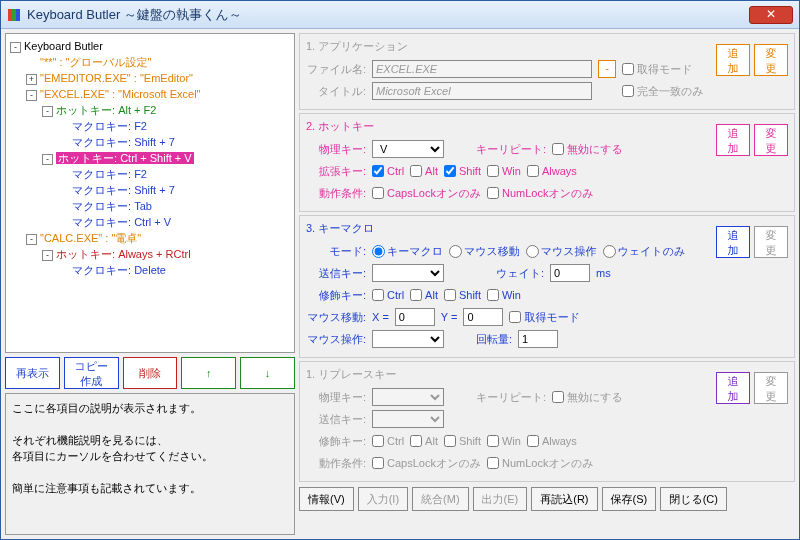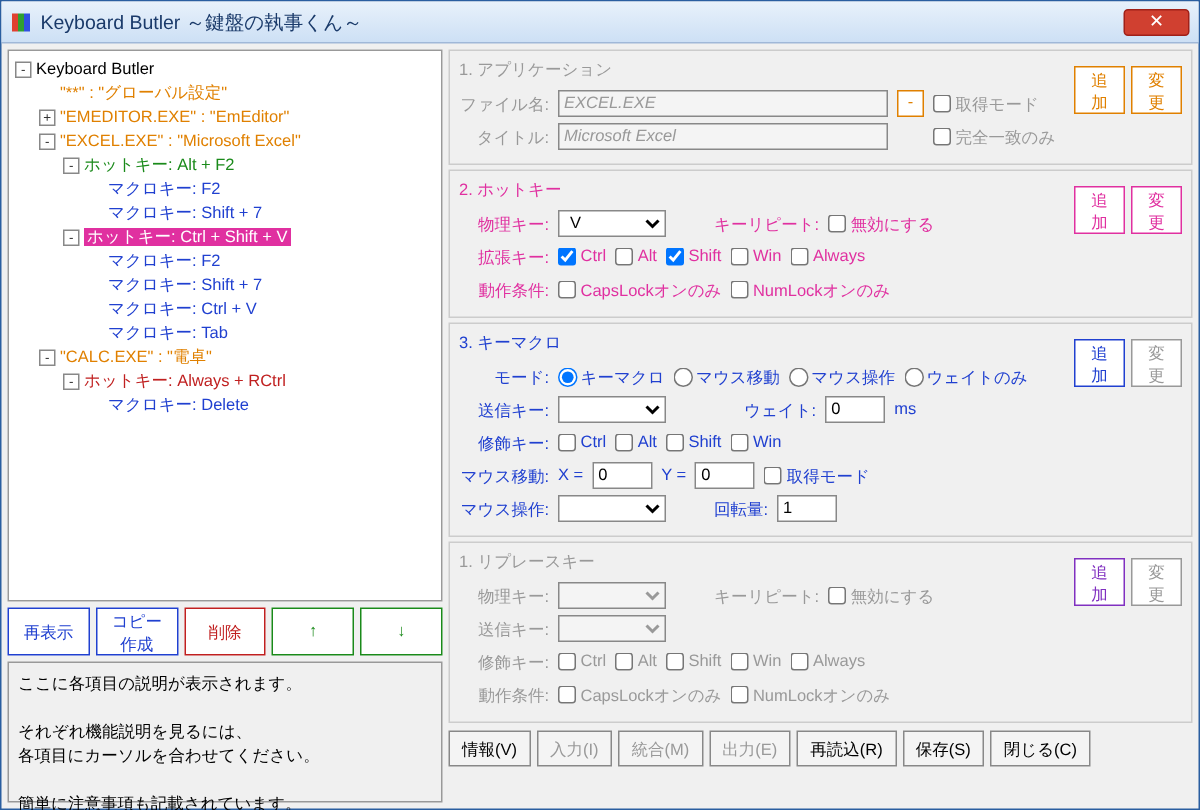--- a/index.html
+++ b/index.html
@@ -13,21 +13,21 @@
   .left-pane { width:290px; display:flex; flex-direction:column; gap:4px; }
   .tree { flex:1; background:#fff; border:1px solid #999; padding:4px; font-size:12px; overflow:auto; }
   .tree-line { white-space:nowrap; line-height:16px; }
   .ind0{padding-left:0} .ind1{padding-left:16px} .ind2{padding-left:32px} .ind3{padding-left:48px}
   .exp { display:inline-block; width:11px; height:11px; border:1px solid #888; text-align:center; line-height:9px; font-size:9px; margin-right:3px; color:#333; cursor:pointer; }
   .noexp { display:inline-block; width:11px; margin-right:3px; }
   .c-root{color:#000} .c-orange{color:#e08000} .c-green{color:#1a8a1a} .c-blue{color:#2040d0} .c-red{color:#c02020}
   .sel { background:#e030a0; color:#fff; padding:0 2px; }
   .btn-row { display:flex; gap:4px; }
   .btn-row button { flex:1; height:32px; background:#fff; border:1px solid; cursor:pointer; }
-  .help-box { border:1px solid #999; background:#f0f0f0; padding:6px; height:94px; font-size:12px; line-height:16px; }
+  .help-box { border:1px solid #999; background:#f0f0f0; padding:6px; height:142px; font-size:12px; line-height:16px; }
   .right-pane { flex:1; display:flex; flex-direction:column; gap:3px; }
   .group { border:1px solid #ccc; background:#f0f0f0; padding:5px 6px 7px; position:relative; }
   .group-title { font-size:11px; margin-bottom:4px; }
   .row { display:flex; align-items:center; gap:6px; min-height:22px; }
   .label { width:60px; text-align:right; }
   input[type=text], select { background:#fff; border:1px solid #888; height:18px; padding:1px 3px; font-size:11px; }
   .txt-wide{width:220px} .txt-mid{width:72px}
   .chk { display:inline-flex; align-items:center; gap:3px; }
   .chk input{width:12px;height:12px;margin:0}
   .act-btns { position:absolute; right:6px; top:10px; display:flex; gap:4px; }
@@ -68,22 +68,22 @@
           <div class="tree-line ind0"><span class="exp">-</span><span class="c-root">Keyboard Butler</span></div>
           <div class="tree-line ind1"><span class="noexp"></span><span class="c-orange">"**" : "グローバル設定"</span></div>
           <div class="tree-line ind1"><span class="exp">+</span><span class="c-orange">"EMEDITOR.EXE" : "EmEditor"</span></div>
           <div class="tree-line ind1"><span class="exp">-</span><span class="c-orange">"EXCEL.EXE" : "Microsoft Excel"</span></div>
           <div class="tree-line ind2"><span class="exp">-</span><span class="c-green">ホットキー:  Alt + F2</span></div>
           <div class="tree-line ind3"><span class="noexp"></span><span class="c-blue">マクロキー:  F2</span></div>
           <div class="tree-line ind3"><span class="noexp"></span><span class="c-blue">マクロキー:  Shift + 7</span></div>
           <div class="tree-line ind2"><span class="exp">-</span><span class="sel">ホットキー:  Ctrl + Shift + V</span></div>
           <div class="tree-line ind3"><span class="noexp"></span><span class="c-blue">マクロキー:  F2</span></div>
           <div class="tree-line ind3"><span class="noexp"></span><span class="c-blue">マクロキー:  Shift + 7</span></div>
+          <div class="tree-line ind3"><span class="noexp"></span><span class="c-blue">マクロキー:  Tab</span></div>
           <div class="tree-line ind3"><span class="noexp"></span><span class="c-blue">マクロキー:  Ctrl + V</span></div>
-          <div class="tree-line ind3"><span class="noexp"></span><span class="c-blue">マクロキー:  Tab</span></div>
           <div class="tree-line ind1"><span class="exp">-</span><span class="c-orange">"CALC.EXE" : "電卓"</span></div>
           <div class="tree-line ind2"><span class="exp">-</span><span class="c-red">ホットキー:  Always + RCtrl</span></div>
           <div class="tree-line ind3"><span class="noexp"></span><span class="c-blue">マクロキー:  Delete</span></div>
         </div>
 
       <div class="btn-row">
         <button class="b-blue">再表示</button>
         <button class="b-blue">コピー作成</button>
         <button class="b-red">削除</button>
         <button class="b-green">↑</button>

